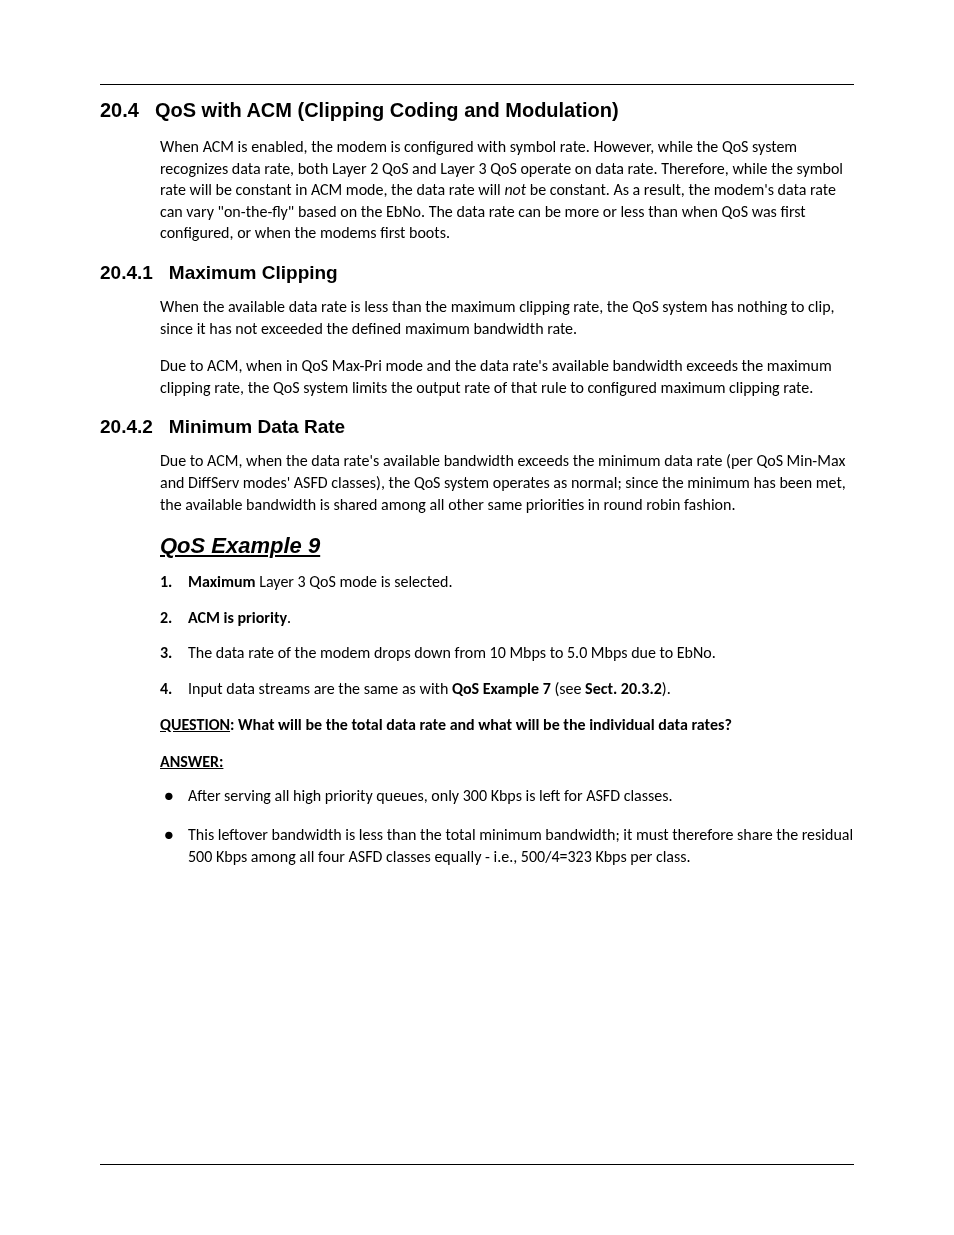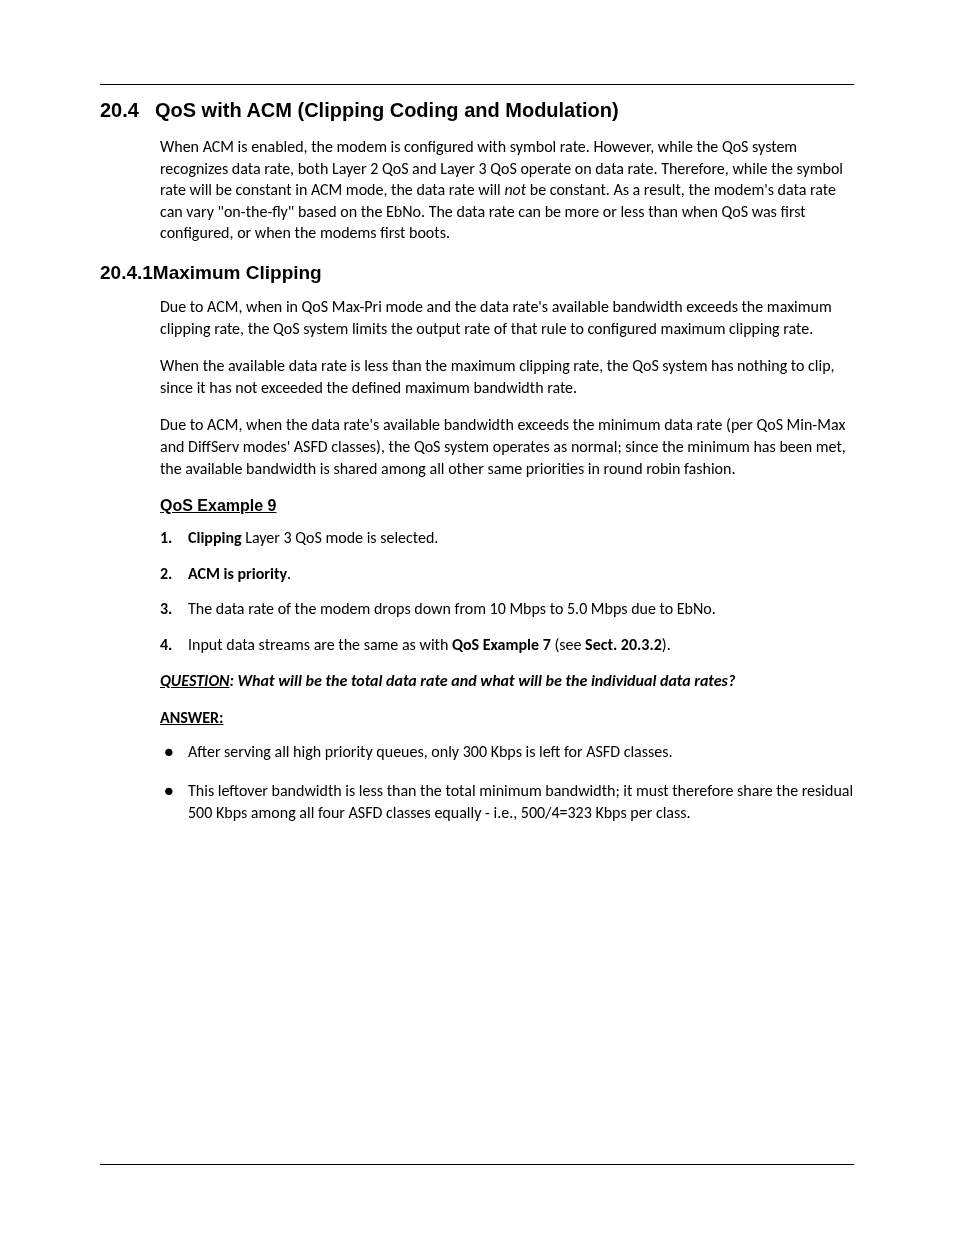--- a/index.html
+++ b/index.html
@@ -36,43 +36,45 @@
     gap: 16px;
   }
   h2.section .num { flex: 0 0 auto; }
   h2.section .title { flex: 1 1 auto; }
   h3.subsection {
     font-family: Arial, Helvetica, sans-serif;
     font-weight: bold;
     font-size: 19px;
     margin: 18px 0 12px 0;
     display: flex;
+    gap: 16px;
   }
   h3.example {
     font-family: Arial, Helvetica, sans-serif;
     font-weight: bold;
-    font-size: 16px;
+    font-size: 22px;
     text-decoration: underline;
     margin: 18px 0 12px 60px;
+    font-style: italic;
   }
   .body {
     margin-left: 60px;
     font-size: 16px;
     line-height: 1.35;
   }
   .para { margin: 0 0 16px 0; }
   .ol { margin: 0 0 0 0; padding: 0; list-style: none; }
   .ol li { display: flex; margin: 0 0 14px 0; }
   .ol .n { font-weight: bold; width: 28px; flex: 0 0 auto; }
   .ol .t { flex: 1 1 auto; }
   .ul { margin: 10px 0 0 0; padding: 0; list-style: none; }
   .ul li { display: flex; margin: 0 0 18px 0; }
   .ul .dot { width: 24px; flex: 0 0 auto; text-align: left; padding-left: 4px; }
   .ul .t { flex: 1 1 auto; }
-  .qline { font-style: italic; font-weight: bold; margin: 6px 0 16px 0; }
+  .qline { font-weight: bold; margin: 6px 0 16px 0; }
   .qline .label { text-decoration: underline; }
   .aline { font-weight: bold; margin: 0 0 12px 0; text-decoration: underline; }
   em.notword { font-style: italic; }
   b { font-weight: bold; }
 </style>
 </head>
 <body>
 
 <div class="page">
   <div class="rule-top"></div>
@@ -85,34 +87,38 @@
     <p class="para">
       <span>When ACM is enabled, the modem is configured with symbol rate. However, while the QoS system recognizes data rate, both Layer 2 QoS and Layer 3 QoS operate on data rate. Therefore, while the symbol rate will be constant in ACM mode, the data rate will </span><em class="notword">not</em><span> be constant. As a result, the modem's data rate can vary "on-the-fly" based on the EbNo. The data rate can be more or less than when QoS was first configured, or when the modems first boots.</span>
     </p>
   </div>
 
   <h3 class="subsection">
     <span class="num">20.4.1</span>
     <span class="title">Maximum Clipping</span>
   </h3>
   <div class="body">
+    <p class="para">When the available data rate is less than the maximum clipping rate, the QoS system has nothing to clip, since it has not exceeded the defined maximum bandwidth rate.</p>
     <p class="para">Due to ACM, when in QoS Max-Pri mode and the data rate's available bandwidth exceeds the maximum clipping rate, the QoS system limits the output rate of that rule to configured maximum clipping rate.</p>
-    <p class="para">When the available data rate is less than the maximum clipping rate, the QoS system has nothing to clip, since it has not exceeded the defined maximum bandwidth rate.</p>
   </div>
 
+  <h3 class="subsection">
+    <span class="num">20.4.2</span>
+    <span class="title">Minimum Data Rate</span>
+  </h3>
   <div class="body">
     <p class="para">Due to ACM, when the data rate's available bandwidth exceeds the minimum data rate (per QoS Min-Max and DiffServ modes' ASFD classes), the QoS system operates as normal; since the minimum has been met, the available bandwidth is shared among all other same priorities in round robin fashion.</p>
   </div>
 
   <h3 class="example">QoS Example 9</h3>
   <div class="body">
     <ul class="ol">
       <li>
         <span class="n">1.</span>
-        <span class="t"><b>Clipping</b><span> Layer 3 QoS mode is selected.</span></span>
+        <span class="t"><b>Maximum</b><span> Layer 3 QoS mode is selected.</span></span>
       </li>
       <li>
         <span class="n">2.</span>
         <span class="t"><b>ACM is priority</b><span>.</span></span>
       </li>
       <li>
         <span class="n">3.</span>
         <span class="t">The data rate of the modem drops down from 10 Mbps to 5.0 Mbps due to EbNo.</span>
       </li>
       <li>

